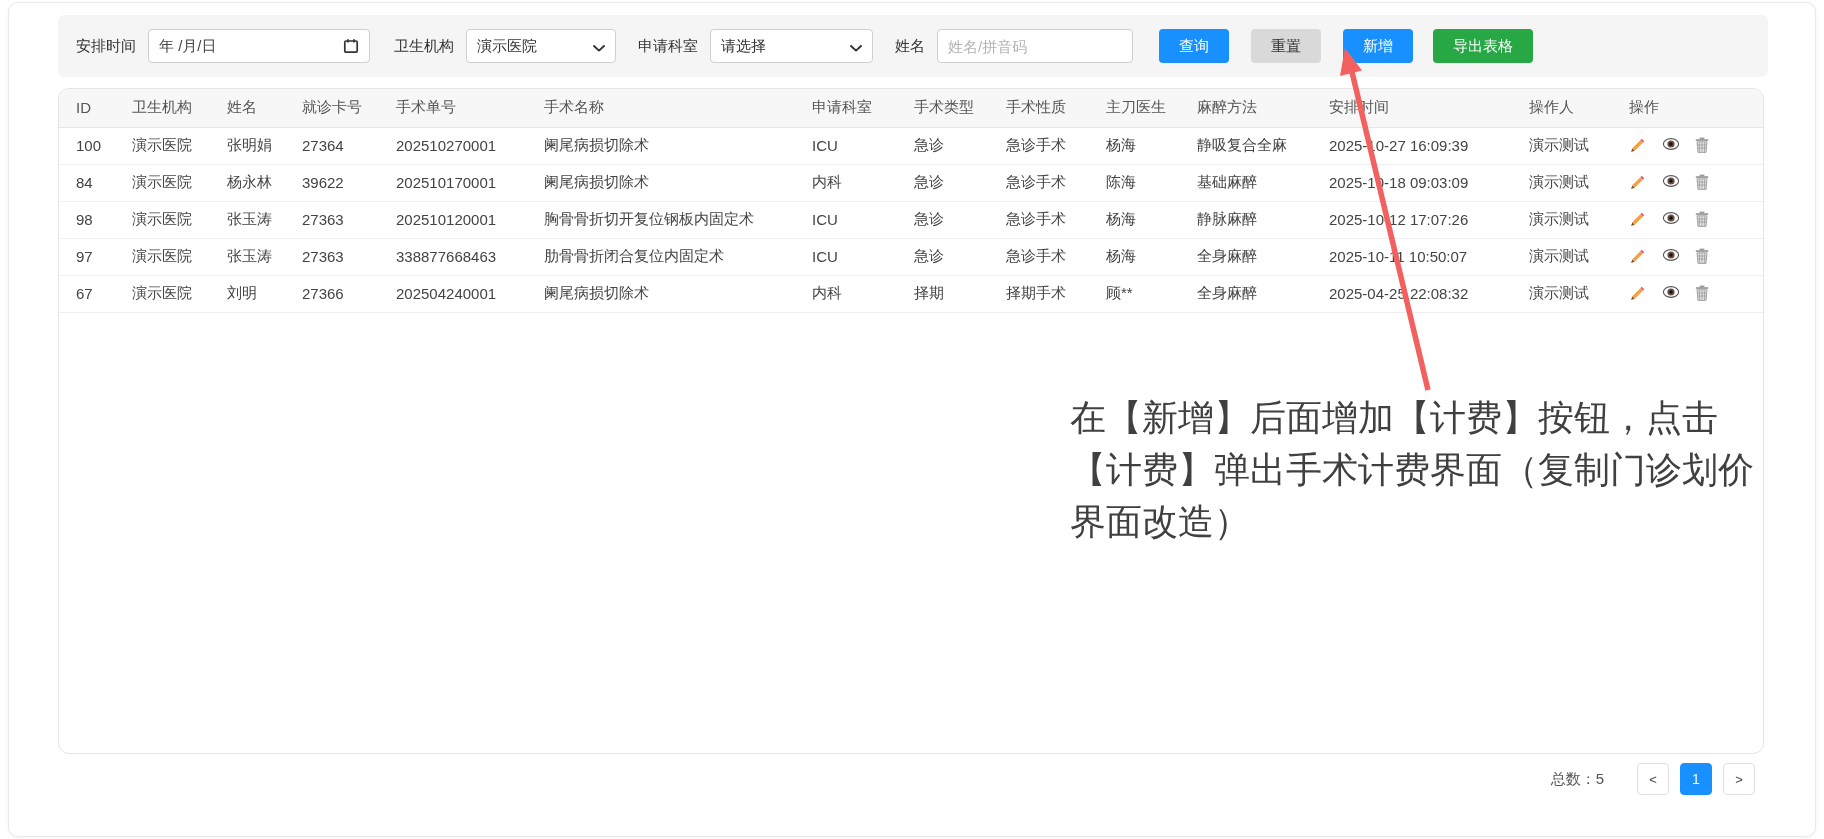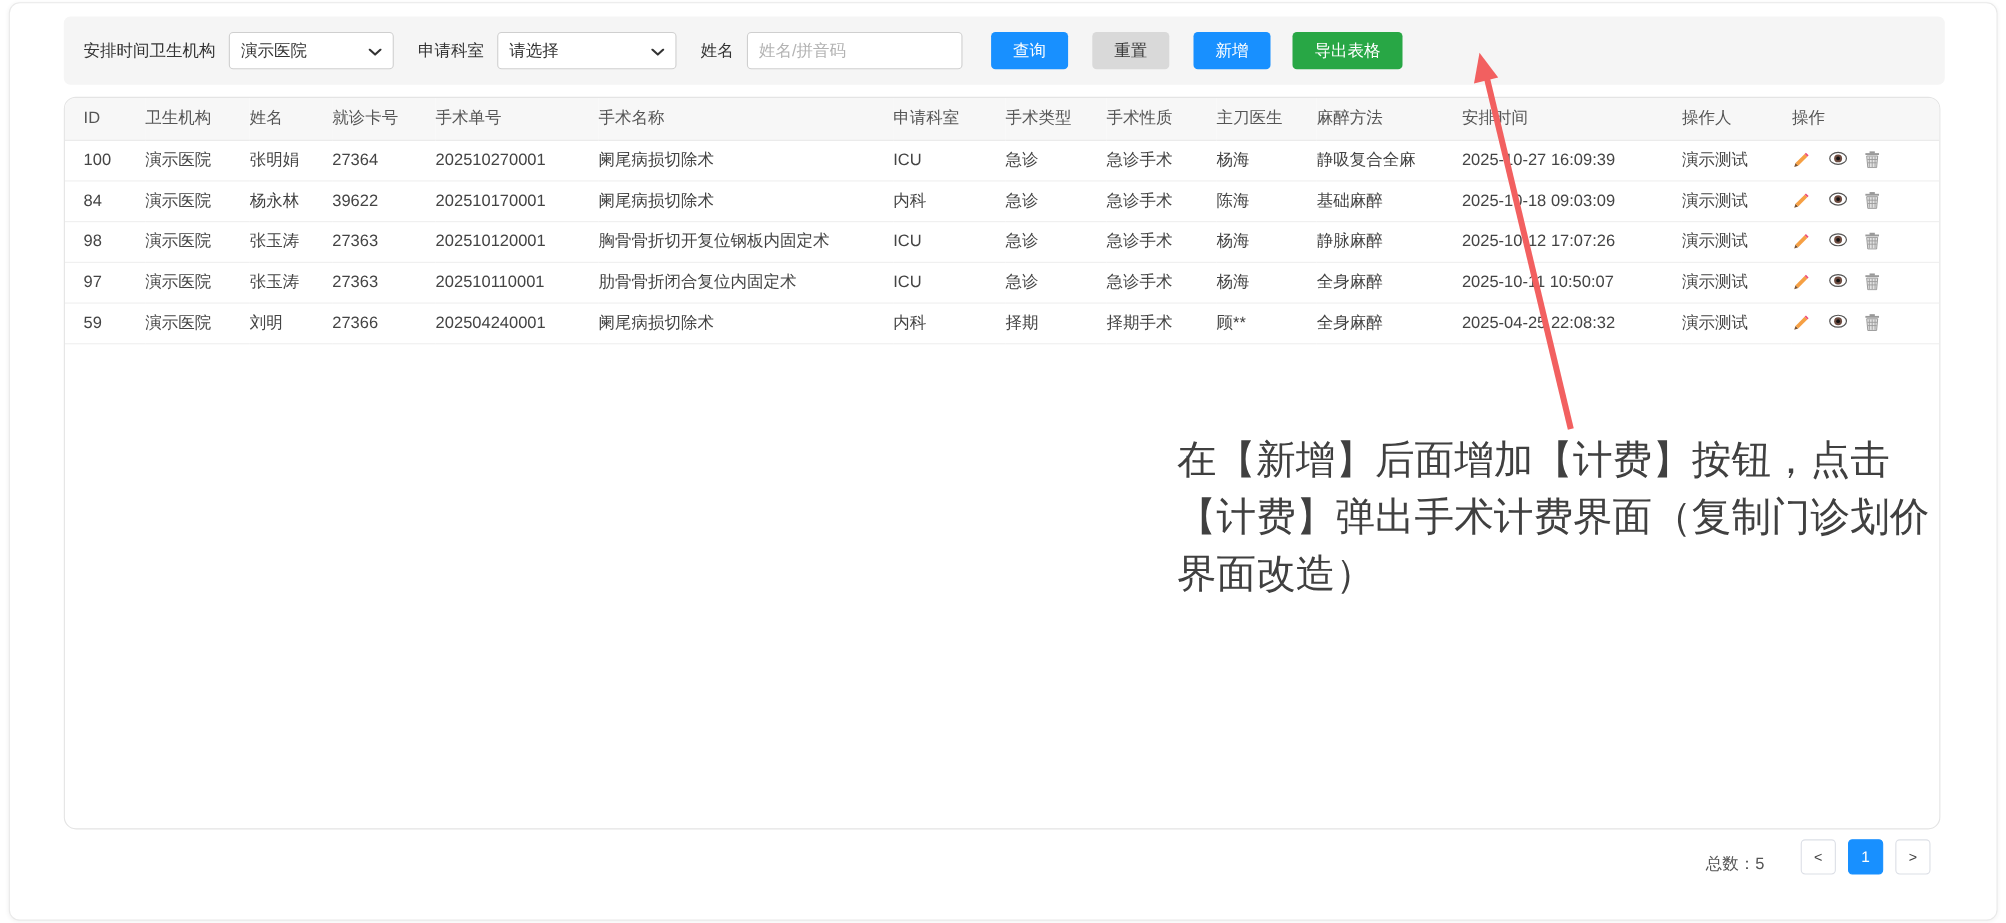--- a/index.html
+++ b/index.html
@@ -40,40 +40,50 @@
   table { border-collapse:collapse; table-layout:fixed; width:100%; }
   thead th { background:#f7f7f7; height:38px; font-weight:normal; font-size:15px;
              color:#555; text-align:left; border-bottom:1px solid #e6e6e6; }
   tbody td { height:37px; font-size:15px; color:#444; border-bottom:1px solid #efefef;
              text-align:left; overflow:hidden; white-space:nowrap; }
   th:first-child, td:first-child { padding-left:17px; }
   .ops { display:flex; align-items:center; gap:15px; }
   .op-icon { display:inline-flex; width:18px; height:18px; cursor:pointer; }
 
   
-  .pagination { position:absolute; right:60px; top:760px; display:flex; align-items:flex-end; }
+  .pagination { position:absolute; right:60px; top:760px; display:flex; align-items:center; }
   .total { font-size:15px; color:#555; margin-right:22px; }
   .pg-btn { width:32px; height:32px; border:1px solid #dcdfe6; border-radius:4px;
             background:#fff; color:#444; font-size:13px; margin-left:11px; cursor:pointer;
             display:flex; align-items:center; justify-content:center; }
   .pg-btn.active { background:#1890ff; border-color:#1890ff; color:#fff; font-size:14px; }
 
   
   .annotation { position:absolute; left:1070px; top:392px; width:706px; font-size:36px;
                 line-height:1.45; color:#404040; }
   .arrow-svg { position:absolute; left:0; top:0; width:1824px; height:839px;
                pointer-events:none; }
 </style>
 </head>
 <body>
 
 <div class="page-card">
 
   <div class="filter-bar">
     <span class="f-label">安排时间</span>
+    <div class="ctrl date-input">
+      <span class="ph">年 /月/日</span>
+      <span class="op-icon" style="width:16px;height:16px">
+        <svg viewBox="0 0 16 16" width="16" height="16">
+            <rect x="1.8" y="3" width="12.4" height="11.2" rx="1.2" fill="none" stroke="#333" stroke-width="1.7"></rect>
+            <line x1="5" y1="1.2" x2="5" y2="4.6" stroke="#333" stroke-width="1.7"></line>
+            <line x1="11" y1="1.2" x2="11" y2="4.6" stroke="#333" stroke-width="1.7"></line>
+          </svg>
+      </span>
+    </div>
 
     <span class="f-label">卫生机构</span>
     <div class="ctrl select sel-org">
       <span>演示医院</span>
       <span>
         <svg viewBox="0 0 12 7" width="12" height="7">
             <polyline points="1,1 6,5.6 11,1" fill="none" stroke="#333" stroke-width="1.9" stroke-linecap="round" stroke-linejoin="round"></polyline>
           </svg>
       </span>
     </div>
@@ -255,21 +265,21 @@
                   </svg>
                 </span>
               </span>
             </td>
           </tr>
           <tr>
             <td>97</td>
             <td>演示医院</td>
             <td>张玉涛</td>
             <td>27363</td>
-            <td>202510110001</td>
+            <td>338877668463</td>
             <td>肋骨骨折闭合复位内固定术</td>
             <td>ICU</td>
             <td>急诊</td>
             <td>急诊手术</td>
             <td>杨海</td>
             <td>全身麻醉</td>
             <td>2025-10-11 10:50:07</td>
             <td>演示测试</td>
             <td>
               <span class="ops">
@@ -292,21 +302,21 @@
                     <rect x="4.6" y="0.6" width="4.8" height="2" fill="#9a9a9a"></rect>
                     <rect x="0.8" y="2.2" width="12.4" height="1.7" fill="#9a9a9a"></rect>
                     <path d="M2 4.8 h10 l-1 10.6 h-8 Z" fill="#e3e3e3" stroke="#9a9a9a" stroke-width="0.9"></path>
                     <path d="M4.4 5.4 v9.4 M7 5.4 v9.4 M9.6 5.4 v9.4 M2.6 8 h8.8 M2.9 11 h8.2" stroke="#9a9a9a" stroke-width="0.8" fill="none"></path>
                   </svg>
                 </span>
               </span>
             </td>
           </tr>
           <tr>
-            <td>59</td>
+            <td>67</td>
             <td>演示医院</td>
             <td>刘明</td>
             <td>27366</td>
             <td>202504240001</td>
             <td>阑尾病损切除术</td>
             <td>内科</td>
             <td>择期</td>
             <td>择期手术</td>
             <td>顾**</td>
             <td>全身麻醉</td>

